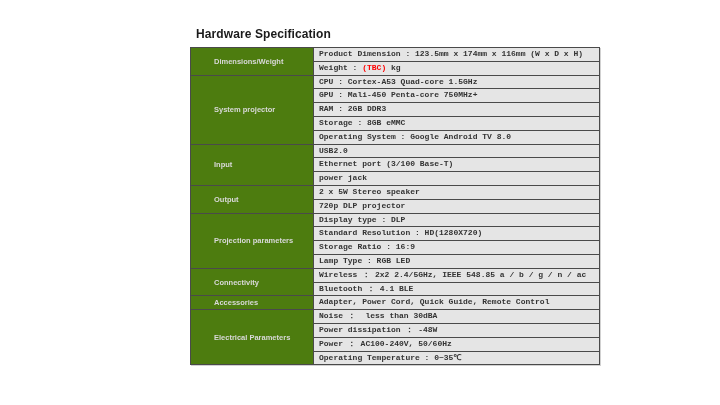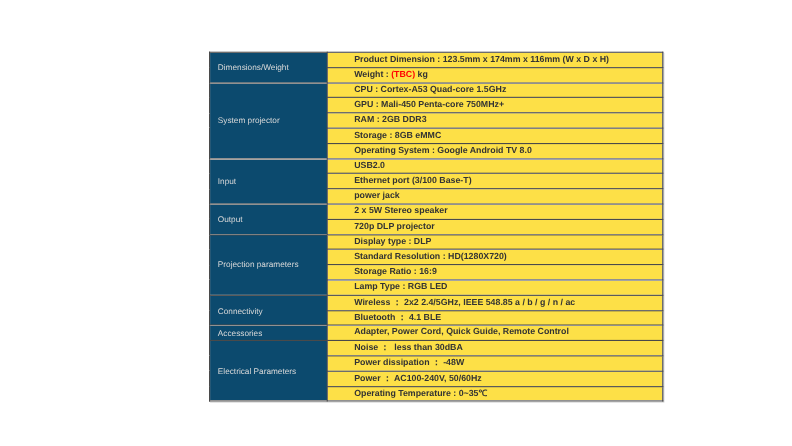--- a/index.html
+++ b/index.html
@@ -22,43 +22,45 @@
     table-layout: fixed;
     box-shadow: 1px 1px 0 rgba(0,0,0,0.18);
   }
   table.spec td {
     border: 1px solid #4a4a4a;
     vertical-align: middle;
     overflow: hidden;
   }
   td.gh {
     width: 95px;
-    background: #0c4a6e;
+    background: #4d7c0f;
     color: #d9d9d9;
     font-size: 7.5px;
-    font-weight: 400;
-    padding: 0 4px 0 7px;
+    font-weight: 700;
+    padding: 0 4px 0 23px;
   }
   td.vc {
     width: 275px;
-    background: #fde047;
+    background: #e5e5e5;
     color: #333333;
     font-size: 8px;
     font-weight: 700;
-    padding: 0 5px 0 24px;
+    padding: 0 5px 0 5px;
     height: 12.8px;
     line-height: 12.8px;
     white-space: pre;
+    font-family: Liberation Mono, monospace;
   }
   .red { color: #ff0000; }
 </style>
 </head>
 <body>
 
 <div class="page">
+  <div class="title">Hardware Specification</div>
 
   <table class="spec">
     <tbody>
 
       <tr>
         <td class="gh" rowspan="2">Dimensions/Weight</td>
         <td class="vc">Product Dimension : 123.5mm x 174mm x 116mm (W x D x H)</td>
       </tr>
       <tr>
         <td class="vc"><span>Weight : </span><span class="red">(TBC)</span><span> kg</span></td>

